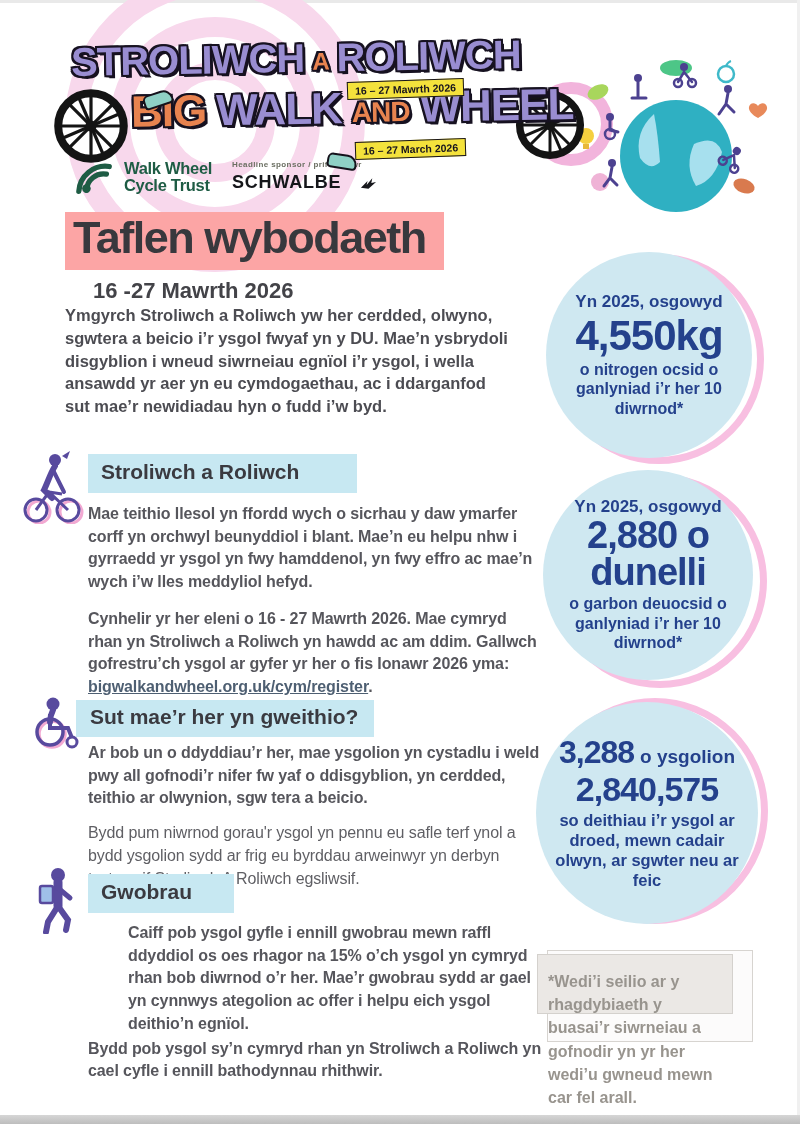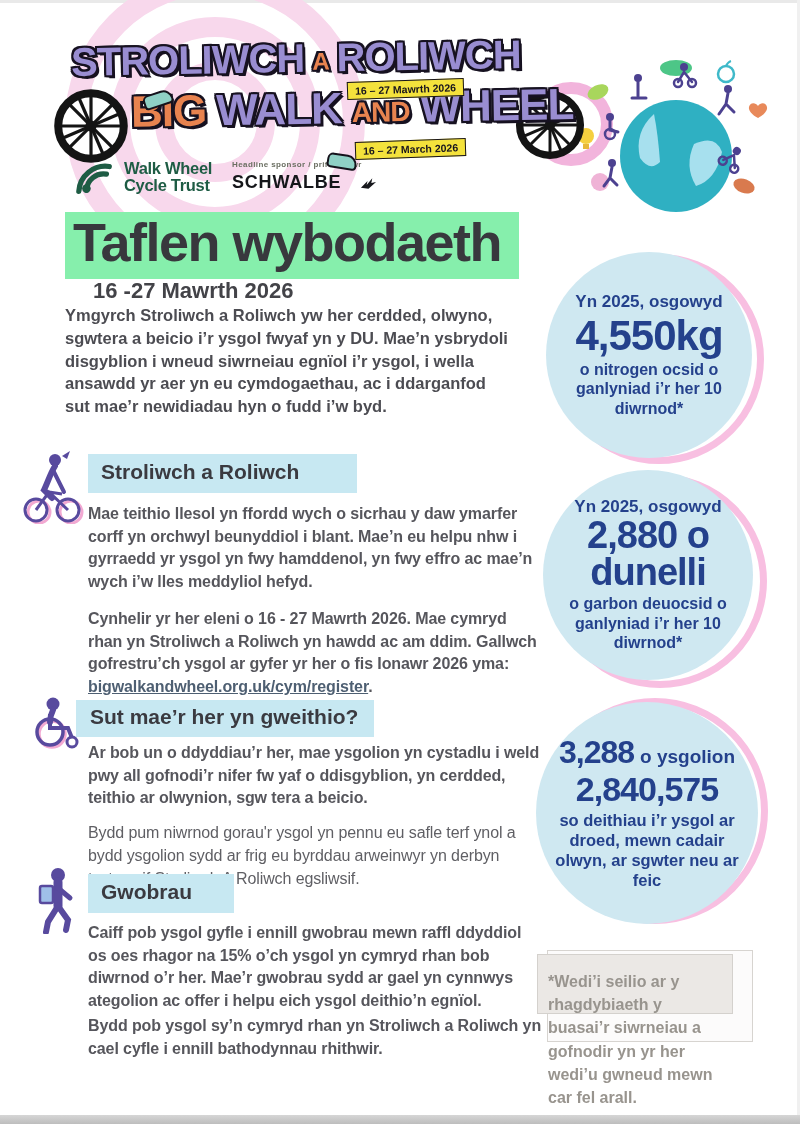--- a/index.html
+++ b/index.html
@@ -41,21 +41,21 @@
   
   .charity{left:75px;top:158px;display:flex;align-items:center;gap:9px;}
   .charity-name{color:#1e5c44;font-weight:700;font-size:16.5px;line-height:1.05;letter-spacing:-0.3px;}
   .sponsor{left:232px;top:160px;}
   .sponsor-label{color:#6b6f62;font-weight:700;font-size:8px;letter-spacing:0.4px;}
   .sponsor-name{display:flex;align-items:center;gap:19px;color:#15161a;font-weight:700;
                 font-size:18px;letter-spacing:0.8px;margin-top:3px;}
   
   .globe{left:576px;top:58px;}
   
-  .title{left:65px;top:212px;background:#86efac;color:#38383d;font-weight:700;font-size:54px;
+  .title{left:65px;top:212px;background:#fca5a5;color:#38383d;font-weight:700;font-size:45px;
          letter-spacing:-1.5px;padding:3px 18px 10px 8px;line-height:1;}
   .subtitle{left:93px;top:278px;color:#434348;font-weight:700;font-size:22px;}
   .intro{left:65px;top:304px;width:448px;color:#4c4c52;font-weight:700;font-size:16.5px;line-height:1.38;}
   
   .sec-bar{background:#c7e8f2;color:#3a3a40;font-weight:700;font-size:21px;line-height:1;z-index:1;}
   .bar1{left:88px;top:454px;padding:7px 58px 11px 13px;}
   .bar2{left:76px;top:700px;padding:6px 16px 10px 14px;}
   .bar3{left:88px;top:874px;padding:7px 42px 11px 13px;}
   .sec-icon{z-index:2;}
   .icon1{left:22px;top:448px;}
@@ -276,21 +276,21 @@
 
   <svg class="abs sec-icon icon3" width="56" height="68" viewBox="0 0 56 68">
     <circle cx="30" cy="9" r="7" fill="#584a9e"></circle>
     <path d="M30,16 L30,40" stroke="#584a9e" stroke-width="9" stroke-linecap="round"></path>
     <rect x="12" y="20" width="13" height="17" rx="2" fill="#9fc0e8" stroke="#584a9e" stroke-width="2.5"></rect>
     <path d="M30,40 L20,56 L18,66 M30,40 L40,54 L38,64" stroke="#584a9e" stroke-width="6" fill="none" stroke-linecap="round"></path>
     <path d="M30,22 L42,32" stroke="#584a9e" stroke-width="5" stroke-linecap="round"></path>
   </svg>
   <div class="abs sec-bar bar3">Gwobrau</div>
   <div class="abs body-text sb3">
-    <div style="margin-bottom:2px;">Caiff pob ysgol gyfle i ennill gwobrau mewn raffl ddyddiol os oes rhagor na 15% o’ch ysgol yn cymryd rhan bob diwrnod o’r her. Mae’r gwobrau sydd ar gael yn cynnwys ategolion ac offer i helpu eich ysgol deithio’n egnïol.</div>
+    <div style="margin-bottom:2px;margin-left:40px;">Caiff pob ysgol gyfle i ennill gwobrau mewn raffl ddyddiol os oes rhagor na 15% o’ch ysgol yn cymryd rhan bob diwrnod o’r her. Mae’r gwobrau sydd ar gael yn cynnwys ategolion ac offer i helpu eich ysgol deithio’n egnïol.</div>
     <div>Bydd pob ysgol sy’n cymryd rhan yn Stroliwch a Roliwch yn cael cyfle i ennill bathodynnau rhithwir.</div>
   </div>
 
   <div class="abs stat" id="stat1">
     <div class="stat-ring"></div>
     <div class="stat-disc">
       <div class="stat-lead">Yn 2025, osgowyd</div>
       <div class="stat-big">4,550kg</div>
       <div class="stat-caption">o nitrogen ocsid o ganlyniad i’r her 10 diwrnod*</div>
     </div>

